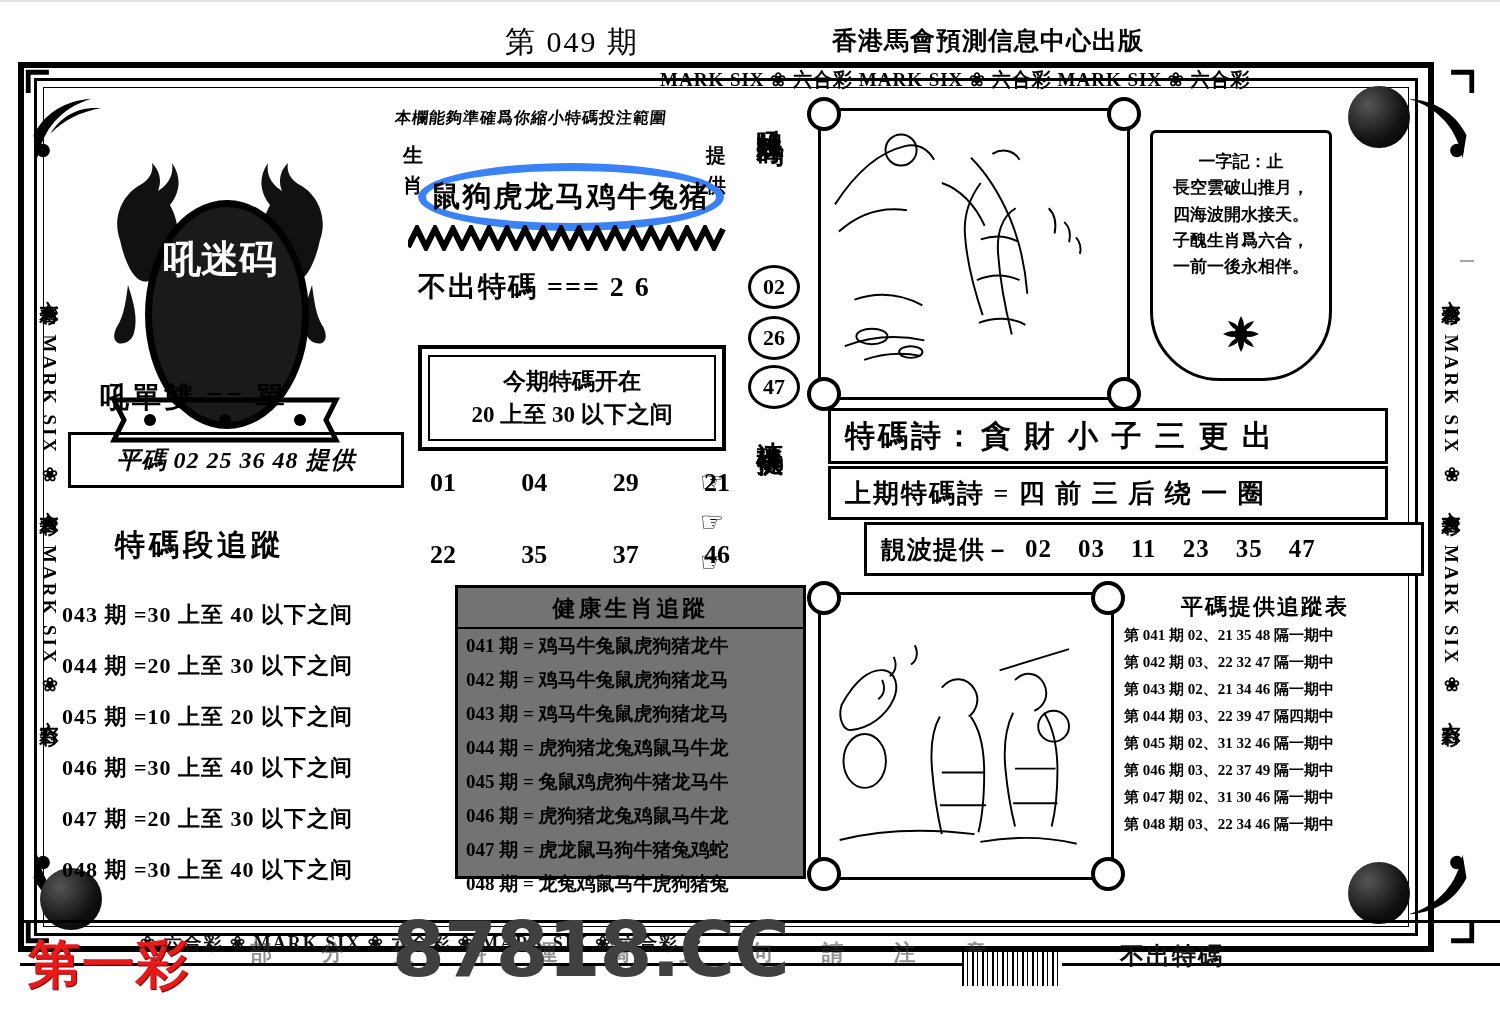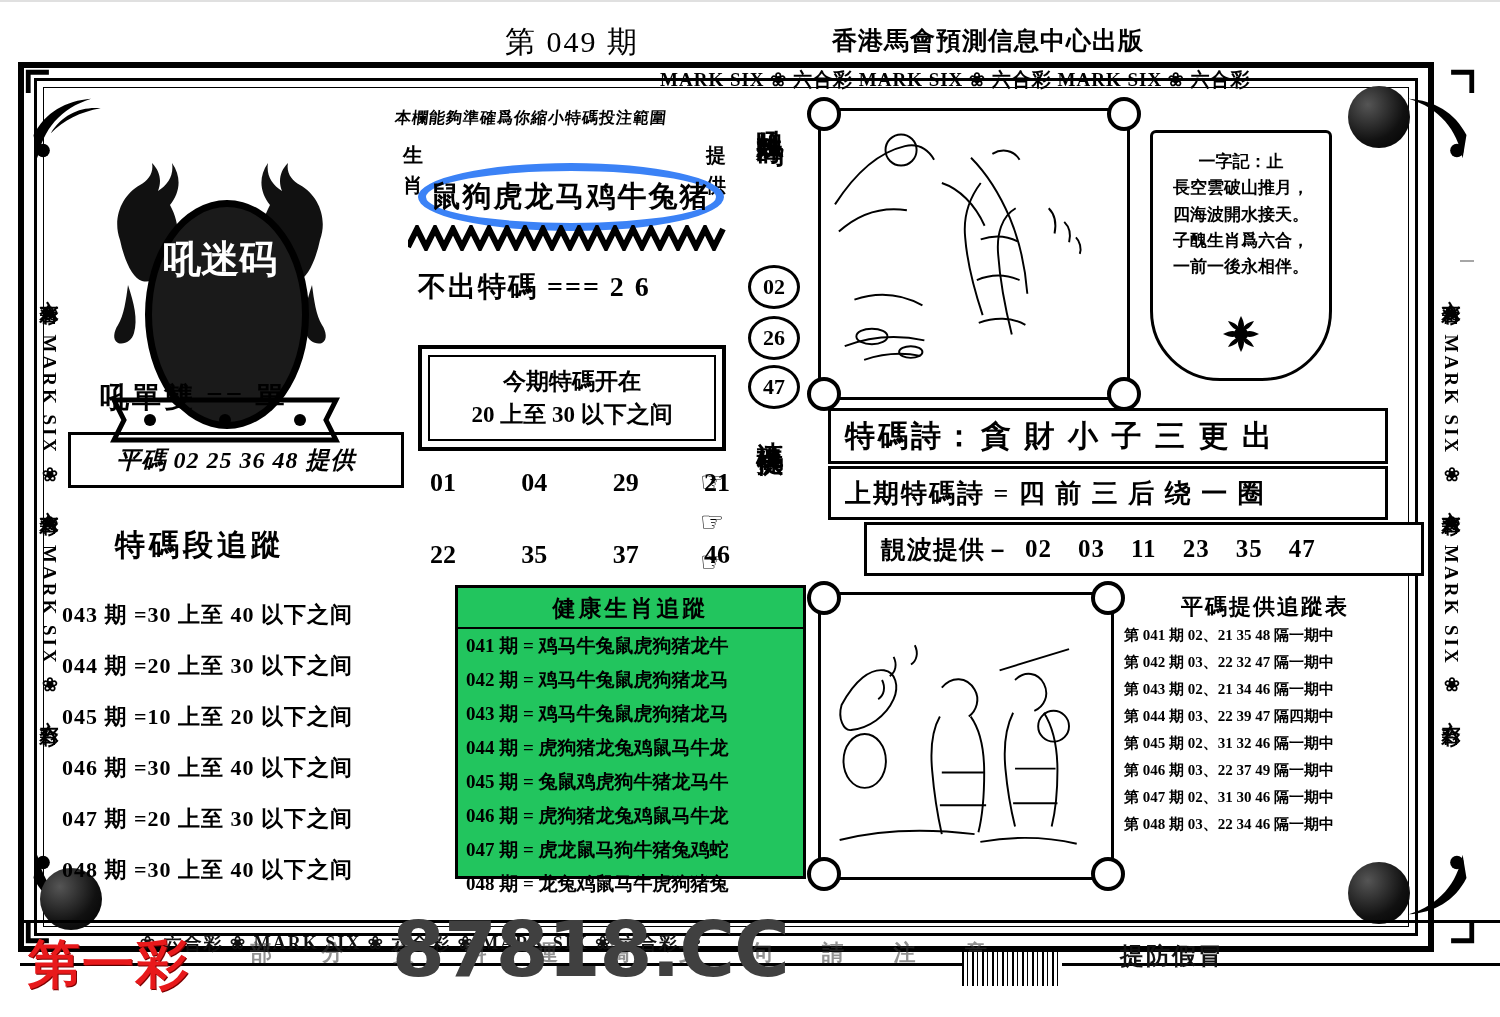--- a/index.html
+++ b/index.html
@@ -148,21 +148,21 @@
     font-size:23px;font-weight:bold;line-height:1.45;
   }
   .numrow{
     position:absolute;width:300px;left:430px;
     display:flex;justify-content:space-between;
     font-family:"Liberation Serif","DejaVu Serif",serif;
     font-size:26px;font-weight:bold;
   }
   .sx-track-box{
     position:absolute;left:455px;top:585px;width:345px;height:288px;
-    border:3px solid #000;background:#22c55e;
+    border:3px solid #000;background:#737373;
   }
   .sx-track-title{
     text-align:center;font-family:"Liberation Serif","DejaVu Serif",serif;
     font-size:23px;font-weight:bold;letter-spacing:3px;padding-top:5px;
     border-bottom:2px solid #000;padding-bottom:3px;
   }
   .sx-track-row{
     font-family:"Liberation Serif","DejaVu Serif",serif;
     font-size:19px;font-weight:bold;padding:4px 0 4px 8px;white-space:nowrap;
   }
@@ -518,17 +518,17 @@
     <div class="pm-track-row">第 048 期 03、22  34   46 隔一期中</div>
   </div>
 
   <div class="bottom-band">
     <span>❀ 六合彩 ❀ MARK SIX ❀ 六合彩 ❀ MARK SIX ❀ 六合彩 ❀</span>
   </div>
   <div class="bottom-grey">部 分 資 料 運 搞 文 句 請 注 意</div>
   <div class="barcode"></div>
   <div class="bottom-cn">第一彩</div>
   <div class="bottom-url">87818.CC</div>
-  <div class="bottom-note">提防假冒</div>
+  <div class="bottom-note">不出特碼</div>
 
   <div class="noise-line" style="left:0;top:0;width:1500px;height:2px;opacity:.12;"></div>
   <div class="noise-line" style="left:1460px;top:260px;width:14px;height:2px;"></div>
 </div>
 
 </body></html>

